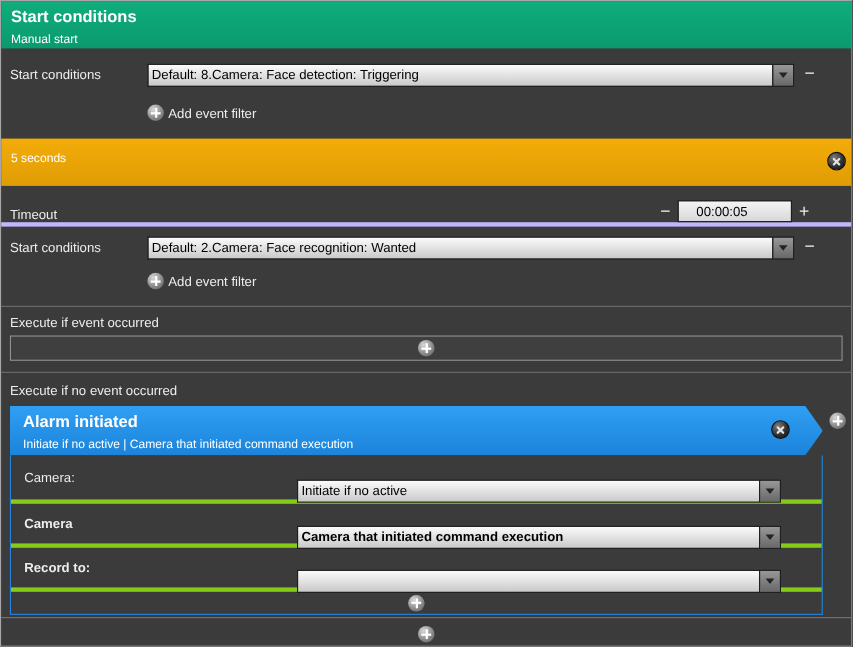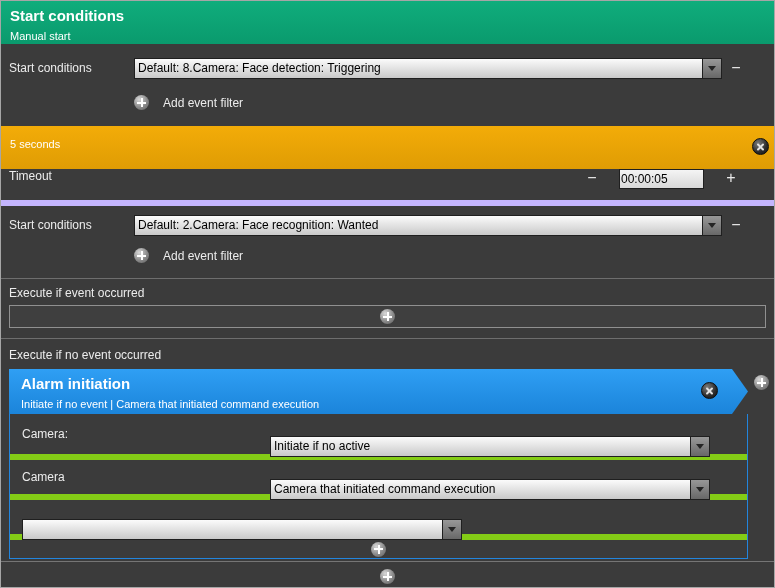--- a/index.html
+++ b/index.html
@@ -53,48 +53,48 @@
     border:1px solid #0d0d0d;
   }
   .icon-close::before, .icon-close::after {
     content:""; position:absolute; left:3px; right:3px; top:50%; height:2px; margin-top:-1px;
     background:#e3e3e3; border-radius:1px;
   }
   .icon-close::before { transform:rotate(45deg); }
   .icon-close::after  { transform:rotate(-45deg); }
   
   .add-filter { display:flex; align-items:center; margin:16px 0 0 133px; cursor:default; }
-  .add-filter .lbl { margin-left:14px; }
-  
-  .timeout-row { height:37px; display:flex; align-items:flex-start; padding:0 36px 0 8px; border-bottom:6px solid #c4b5fd;gap:16px; }
+  .add-filter .lbl { margin-left:4px; }
+  
+  .timeout-row { height:37px; display:flex; align-items:flex-end; padding:0 36px 0 8px; border-bottom:4px solid #c4b5fd; }
   .timeout-row .spacer { flex:1; }
   .time-input {
-    width:85px; height:20px; background:linear-gradient(#f4f4f4,#d8d8d8);
-    border:1px solid #1f1f1f; font-size:12px; color:#000; padding:0 1px;
+    width:104px; height:20px; background:linear-gradient(#f4f4f4,#d8d8d8);
+    border:1px solid #1f1f1f; font-size:12px; color:#000; padding:0 16px;
     font-family:"Liberation Sans", sans-serif; margin:0 4px;
   }
   .cond2-wrap { height:38px; display:flex; align-items:center; }
   .cond2-wrap .cond-row { flex:1; }
   .addrow2 { height:30px; }
   .addrow2 .add-filter { margin-top:4px; }
   
   .exec-label-row { height:25px; border-top:1px solid #6e6e6e; display:flex; align-items:flex-end; padding:0 0 3px 8px; }
   .exec-label-row2 { height:27px; }
   .plusbar-wrap { height:35px; padding:2px 8px 0 8px; }
   .plus-bar {
     height:23px; background:#3f3f3f; border:1px solid #909090;
     display:flex; align-items:center; justify-content:center;
   }
   
   .alarm-wrap { position:relative; margin-top:4px; height:189px; }
   .alarm-panel { width:739px; margin-left:8px; }
   .hdr-blue .close-pos { position:absolute; right:30px; top:13px; }
   .alarm-body { border:1px solid #2285dd; border-top:none; background:#3b3b3b; }
   .alarm-row { height:40px; display:flex; align-items:center; padding-left:12px; }
-  .alarm-row + .alarm-row, .alarm-plus-row { border-top:6px solid #84cc16; }
+  .alarm-row + .alarm-row, .alarm-plus-row { border-top:4px solid #84cc16;font-weight:bold; }
   .alarm-row .lbl { width:248px; flex:none; }
   .combo-alarm { width:440px;margin-top:24px; }
   .alarm-plus-row { height:24px; display:flex; align-items:center; justify-content:center; }
   .panel-add { position:absolute; right:5px; top:6px; }
   
   .bottom-row { margin-top:3px; border-top:1px solid #757575; height:30px; display:flex; align-items:center; justify-content:center; }
 </style>
 </head>
 <body>
 
@@ -164,22 +164,22 @@
     </div>
   </div>
 
   <div class="exec-label-row exec-label-row2">
     <span class="lbl">Execute if no event occurred</span>
   </div>
 
   <div class="alarm-wrap">
     <div class="alarm-panel">
       <div class="sec-hdr hdr-blue">
-        <div class="t">Alarm initiation</div>
-        <div class="s">Initiate if no event | Camera that initiated command execution</div>
+        <div class="t">Alarm initiated</div>
+        <div class="s">Initiate if no active | Camera that initiated command execution</div>
         <span class="icon-close close-pos"></span>
       </div>
       <div class="alarm-body">
         <div class="alarm-row">
           <span class="lbl">Camera:</span>
           <div class="combo combo-alarm">
             <div class="combo-field">Initiate if no active</div>
             <div class="combo-btn">
               <span class="tri-down"></span>
             </div>
@@ -188,20 +188,21 @@
         <div class="alarm-row">
           <span class="lbl">Camera</span>
           <div class="combo combo-alarm">
             <div class="combo-field">Camera that initiated command execution</div>
             <div class="combo-btn">
               <span class="tri-down"></span>
             </div>
           </div>
         </div>
         <div class="alarm-row">
+          <span class="lbl">Record to:</span>
           <div class="combo combo-alarm">
             <div class="combo-field"></div>
             <div class="combo-btn">
               <span class="tri-down"></span>
             </div>
           </div>
         </div>
         <div class="alarm-plus-row">
           <span class="icon-plus"></span>
         </div>

